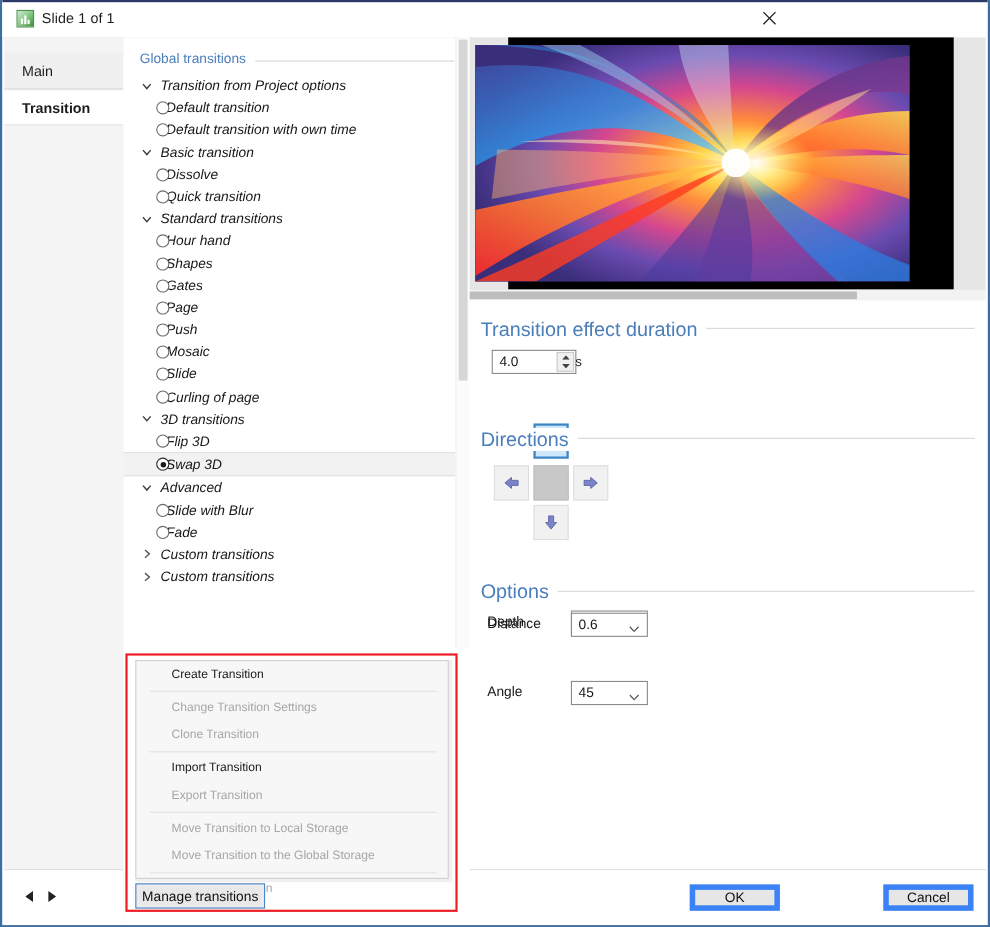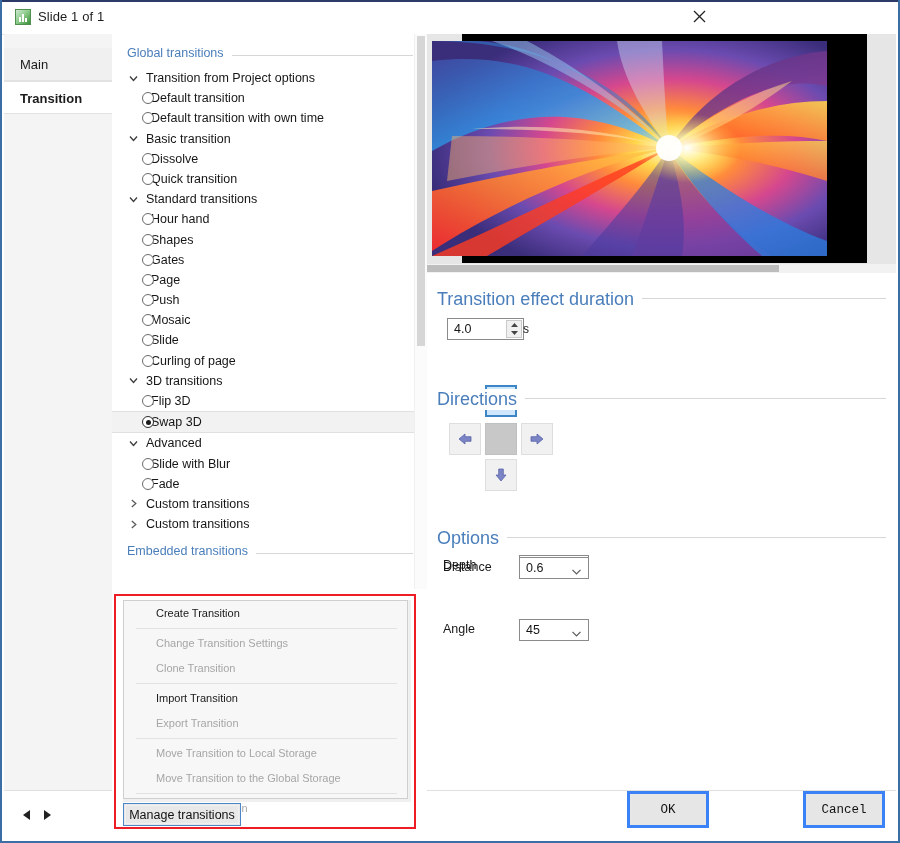--- a/index.html
+++ b/index.html
@@ -262,24 +262,24 @@
     cursor: default;
   }
   .opt-select .val { position: absolute; left: 6px; top: 3px; font-size: 12.5px; color: #151515; }
   .opt-select .chev { position: absolute; right: 7px; top: 6px; }
 
   #footer-rule {
     position: absolute; left: 0px; right: 0px; bottom: 48px; height: 1px;
     background: #e0e0e0;
   }
   .dlg-btn {
-    position: absolute; bottom: 11px; width: 82px; height: 37px;
-    background: #e6e6e6; border: 3px solid #3b82f6; box-sizing: border-box;
+    position: absolute; bottom: 11px; width: 82px; height: 24px;
+    background: #e6e6e6; border: 5px solid #3b82f6; box-sizing: border-box;
     display: flex; align-items: center; justify-content: center;
-    font-size: 12.5px; color: #111111; cursor: default; font-family: Liberation Mono, monospace;
+    font-size: 12.5px; color: #111111; cursor: default;
   }
   #ok-btn { right: 187px; }
   #cancel-btn { right: 11px; }
 </style>
 </head>
 <body>
 
 <div id="app">
 
   <div id="titlebar">
@@ -319,21 +319,21 @@
       </div>
     </div>
   </div>
 
   <div id="center">
     <div id="list-scrollwrap">
       <div class="section-head">
         <span class="rule"></span>
         <span class="label">Global transitions</span>
       </div>
-      <div id="tree" style="margin-top:4px;">
+      <div id="tree" style="margin-top:4px;font-style:italic;">
           <div class="grp-row"><span class="chev">
               <svg width="9" height="9" viewBox="0 0 9 9">
                 <polyline points="1,2.5 4.5,6.5 8,2.5" fill="none" stroke="#3d3d3d" stroke-width="1.3"></polyline>
               </svg>
             </span><span class="glabel">Transition from Project options</span></div>
           <div class="opt-row"><span class="radio"></span><span class="olabel">Default transition</span></div>
           <div class="opt-row"><span class="radio"></span><span class="olabel">Default transition with own time</span></div>
           <div class="grp-row"><span class="chev">
               <svg width="9" height="9" viewBox="0 0 9 9">
                 <polyline points="1,2.5 4.5,6.5 8,2.5" fill="none" stroke="#3d3d3d" stroke-width="1.3"></polyline>
@@ -372,24 +372,20 @@
               <svg width="9" height="9" viewBox="0 0 9 9">
                 <polyline points="2.8,1 6.8,4.5 2.8,8" fill="none" stroke="#5a5a5a" stroke-width="1.3"></polyline>
               </svg>
             </span><span class="glabel">Custom transitions</span></div>
           <div class="grp-row"><span class="chev">
               <svg width="9" height="9" viewBox="0 0 9 9">
                 <polyline points="2.8,1 6.8,4.5 2.8,8" fill="none" stroke="#5a5a5a" stroke-width="1.3"></polyline>
               </svg>
             </span><span class="glabel">Custom transitions</span></div>
         </div>
-      <div class="section-head" id="embedded-head" style="margin-top:10px;">
-        <span class="rule"></span>
-        <span class="label">Embedded transitions</span>
-      </div>
     </div>
     <div id="list-scrollbar">
       <div id="list-thumb"></div>
     </div>
   </div>
 
   <div id="context-menu-shadow"></div>
   <div id="context-menu">
       <div class="menu-item">Create Transition</div>
       <div class="menu-sep"></div>

